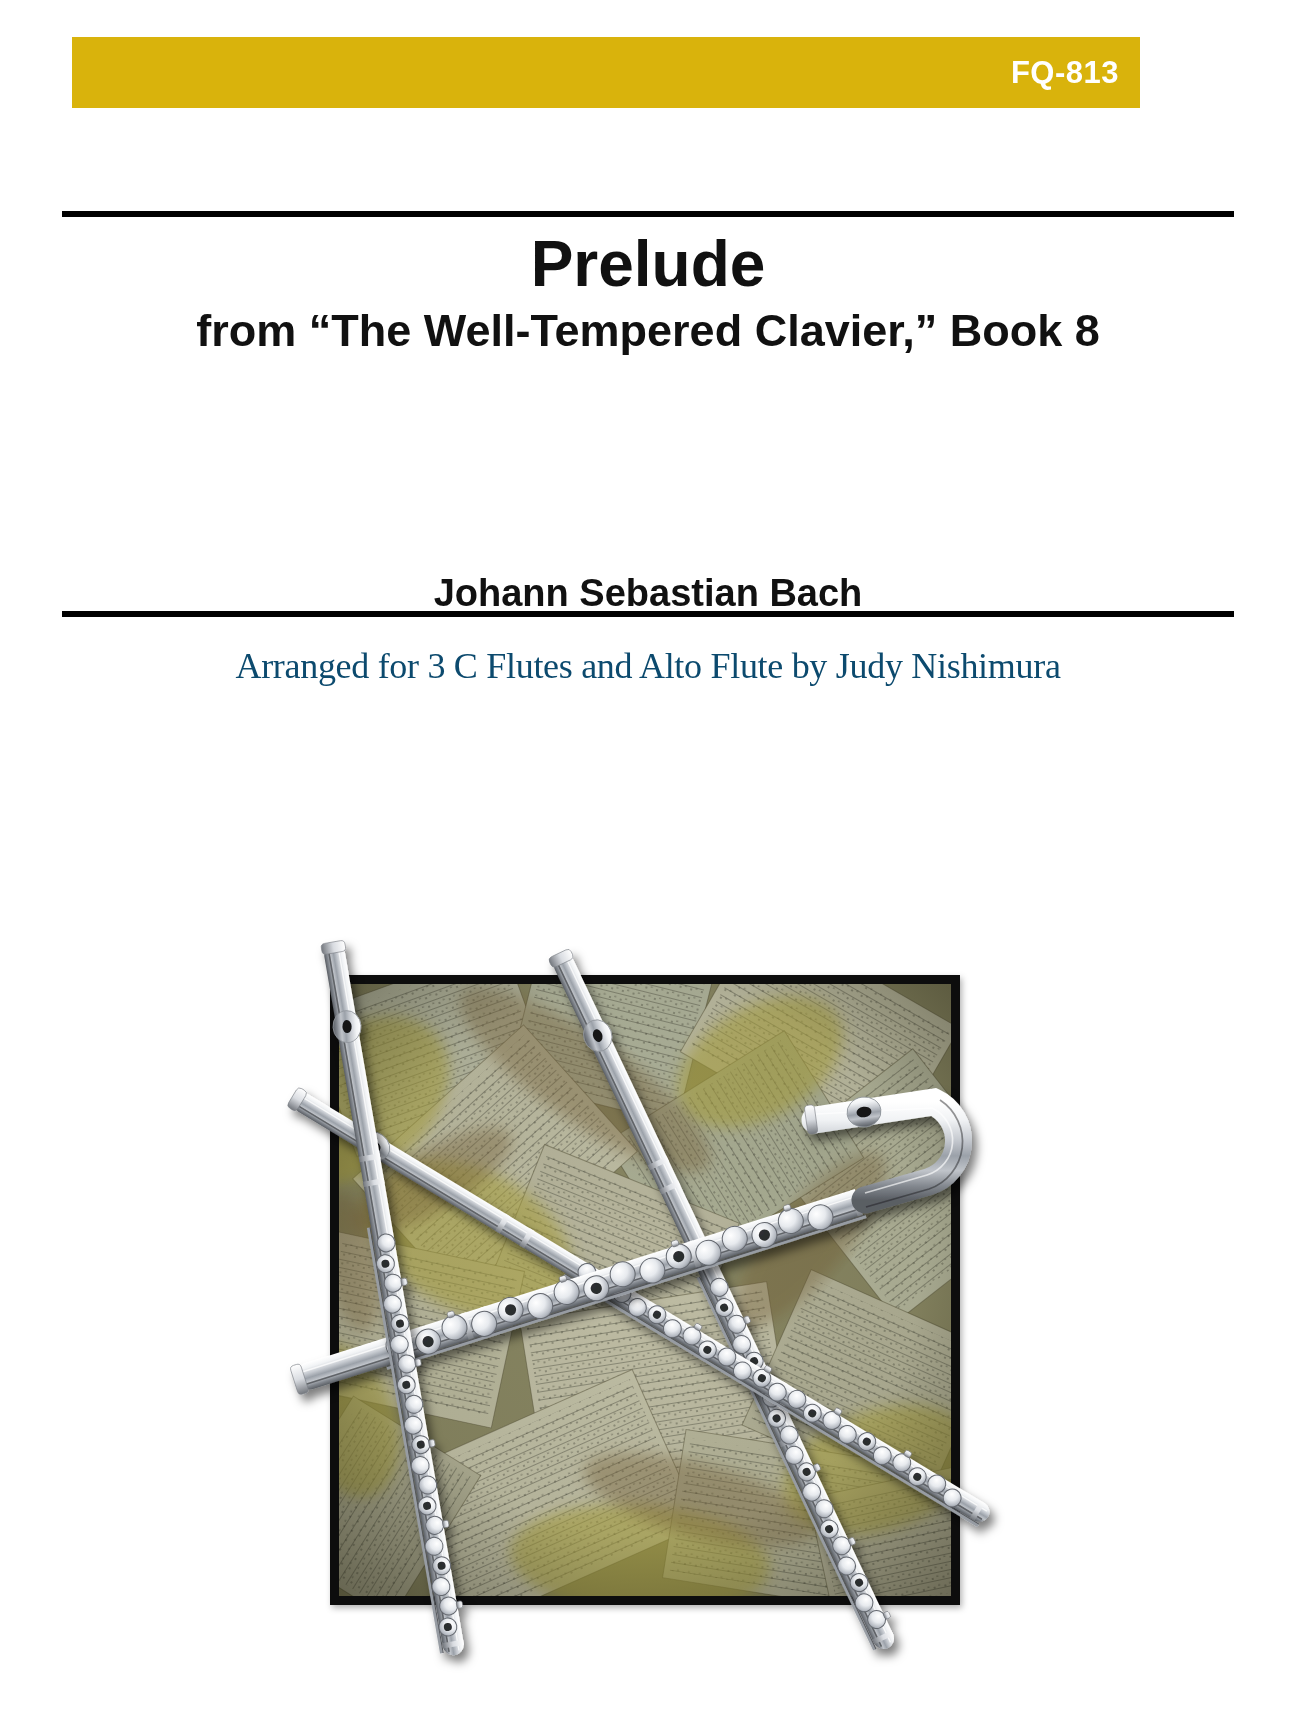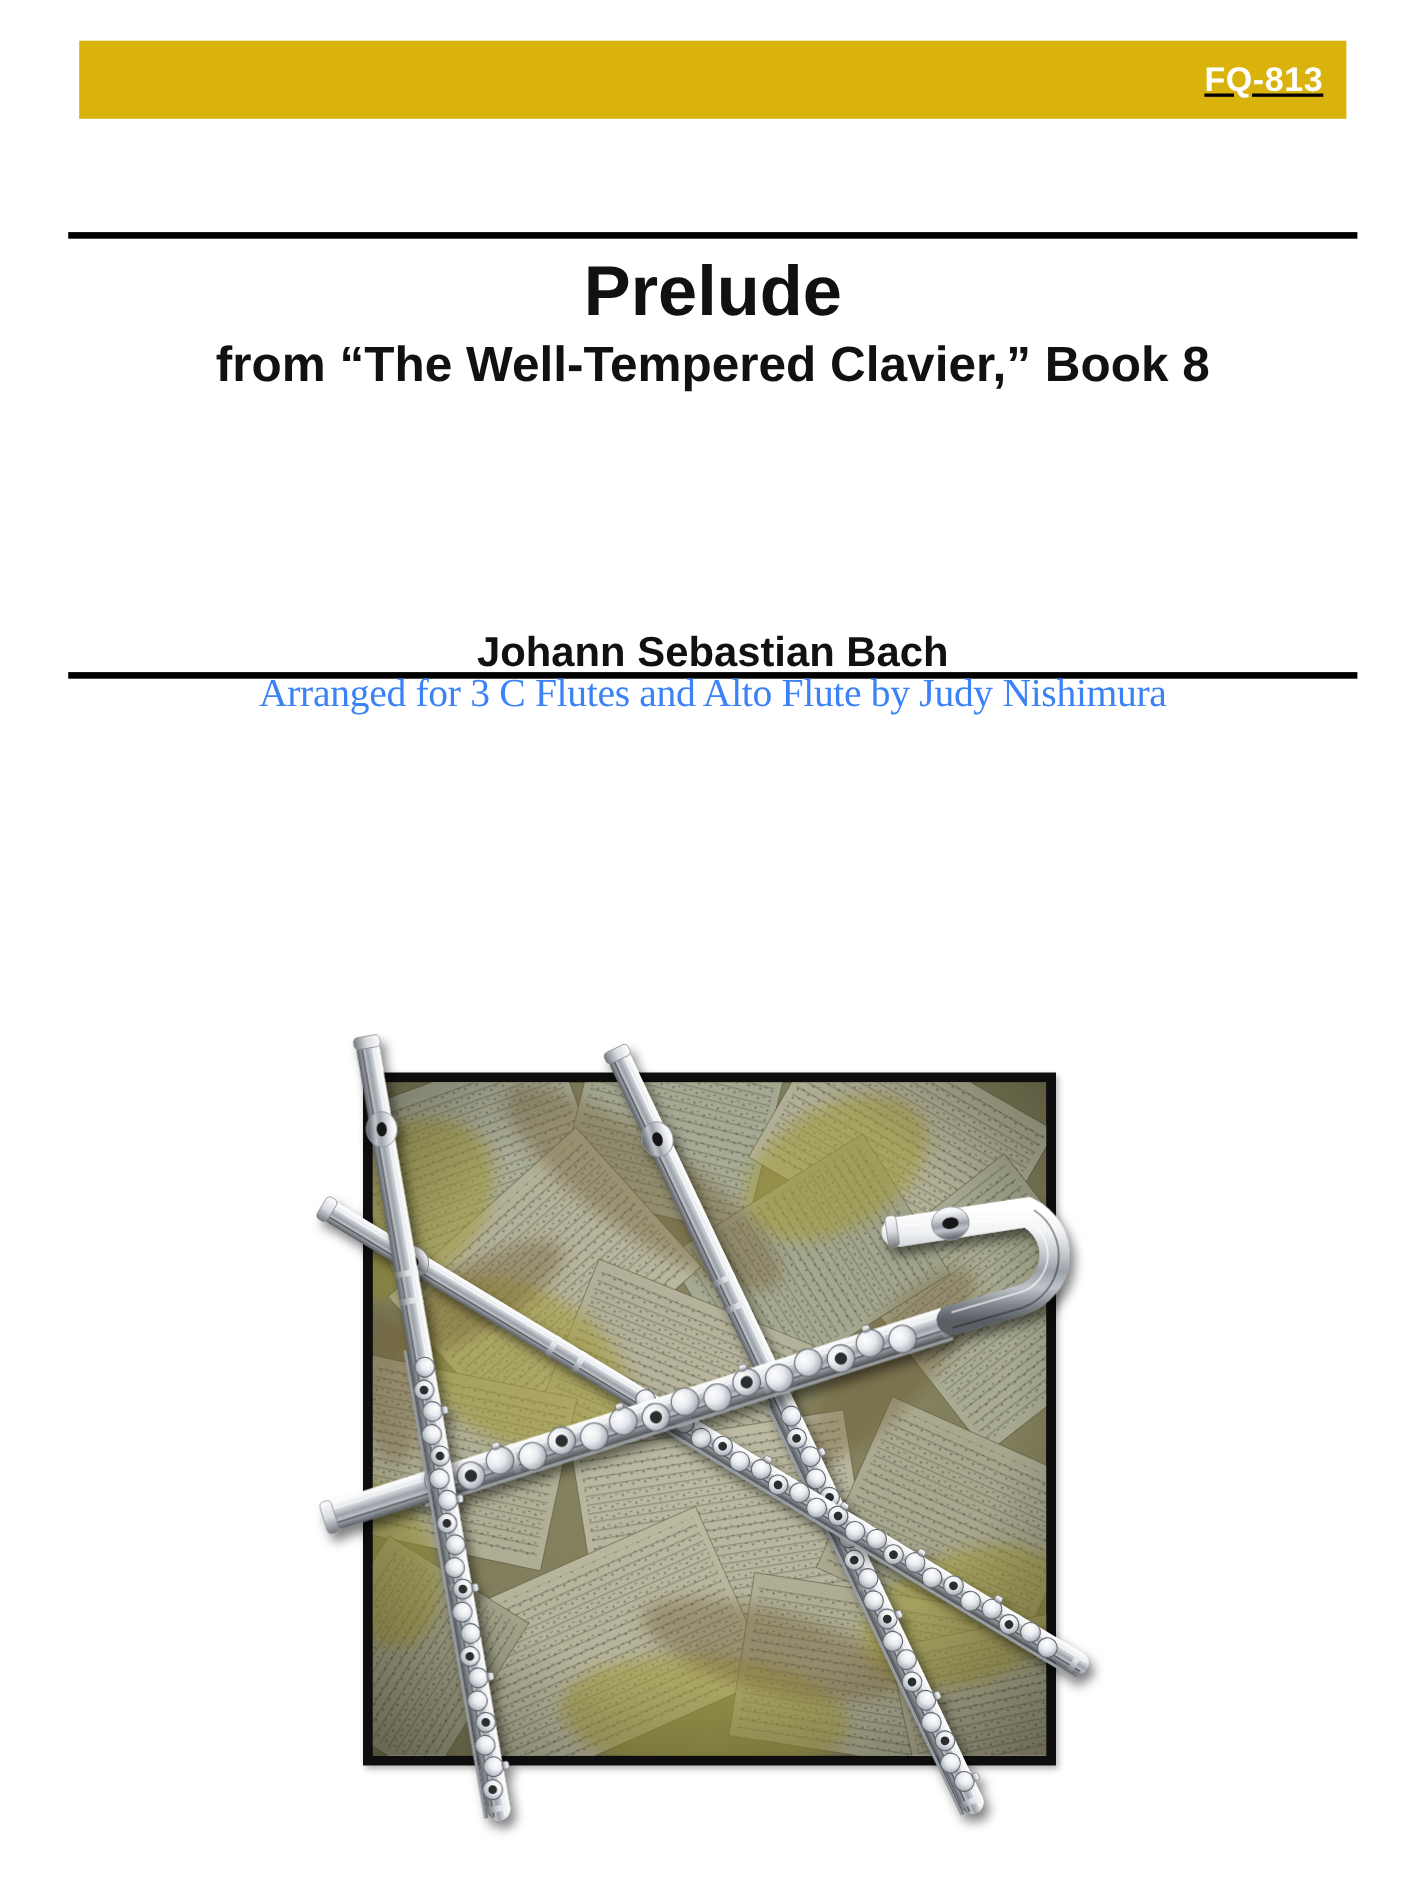--- a/index.html
+++ b/index.html
@@ -1,41 +1,41 @@
 <!DOCTYPE html>
 <html><head>
 <meta charset="utf-8">
 <style>
   html,body{margin:0;padding:0;}
   body{
     width:1296px;height:1728px;position:relative;overflow:hidden;
     background:#ffffff;font-family:"Liberation Sans",sans-serif;color:#000;
   }
   .banner{
-    position:absolute;left:72px;top:37px;width:1152px;height:71px;
+    position:absolute;left:72px;top:37px;width:1068px;height:71px;
     display:flex;align-items:center;justify-content:flex-end;
-    padding-right:21px;box-sizing:border-box;text-decoration:underline;
+    padding-right:21px;box-sizing:border-box;
   }
   .banner-code{
     color:#ffffff;font-size:31px;font-weight:bold;letter-spacing:0.5px;
   }
   .rule{
     position:absolute;left:62px;width:1172px;height:6px;background:#000000;
   }
   .rule-top{top:211px;}
   .rule-mid{top:611px;}
   .textline{
     position:absolute;left:0;width:1296px;text-align:center;white-space:nowrap;
   }
   .piece-title{top:227px;font-size:64px;line-height:74px;font-weight:bold;color:#111;}
   .piece-subtitle{top:302px;font-size:45px;line-height:58px;font-weight:bold;color:#111;}
   .composer{top:569px;font-size:38px;line-height:48px;font-weight:bold;color:#111;}
   .credit{
-    top:605px;font-size:36px;line-height:50px;letter-spacing:-0.3px;
-    font-family:"Liberation Serif",serif;color:#3b82f6;
+    top:641px;font-size:36px;line-height:50px;letter-spacing:-0.3px;
+    font-family:"Liberation Serif",serif;color:#0c4a6e;
   }
   .cover{
     position:absolute;left:240px;top:830px;width:800px;height:900px;
   }
   .cover svg{display:block;width:800px;height:900px;}
 </style>
 </head>
 <body>
 
 <div class="banner" aria-label="FQ-813" style="background: rgb(217, 179, 12);">

